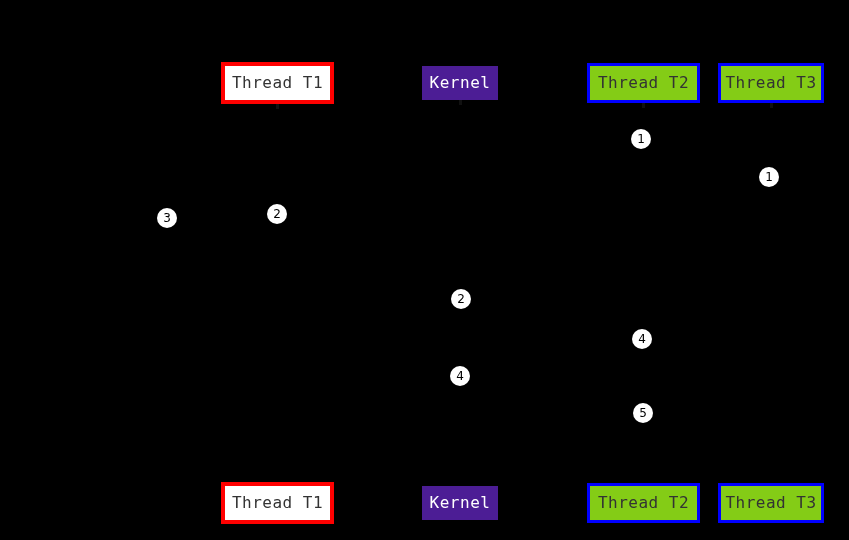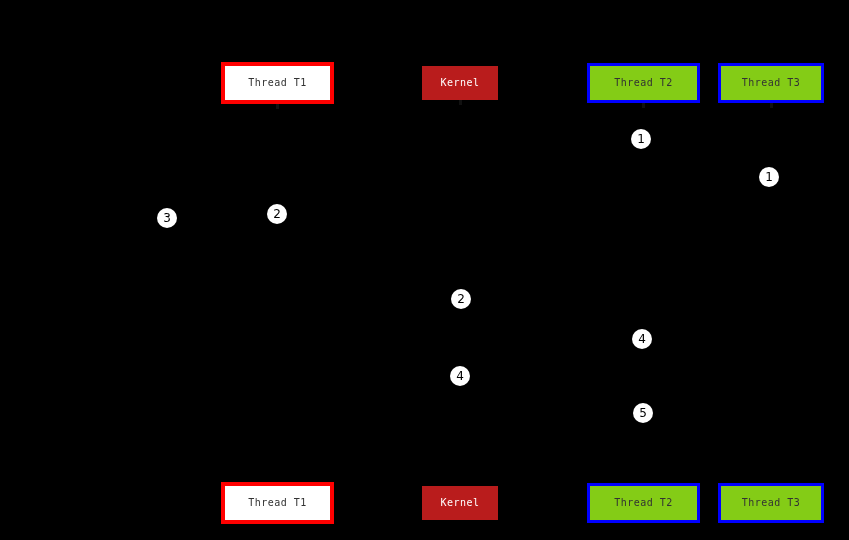--- a/index.html
+++ b/index.html
@@ -21,41 +21,41 @@
     position: absolute;
     box-sizing: border-box;
     display: flex;
     align-items: center;
     justify-content: center;
     white-space: nowrap;
     letter-spacing: 0.5px;
   }
   .participant .plabel {
     font-family: "DejaVu Sans Mono", "Liberation Mono", monospace;
-    font-size: 10px;
+    font-size: 16px;
     line-height: 1;
   }
 
   
   .p-red {
     background: #ffffff;
     border: 4px solid #ff0000;
   }
   .p-red .plabel { color: #333333; }
 
   
   .p-blue {
     background: #84cc16;
     border: 3px solid #0000ff;
   }
   .p-blue .plabel { color: #333333; }
 
   
   .p-solid-blue {
-    background: #b91c1c;
+    background: #4c1d95;
     border: 0;
   }
   .p-solid-blue .plabel { color: #ffffff; }
 
   
   .lifeline {
     position: absolute;
     width: 1px;
     background: #000000;
   }

